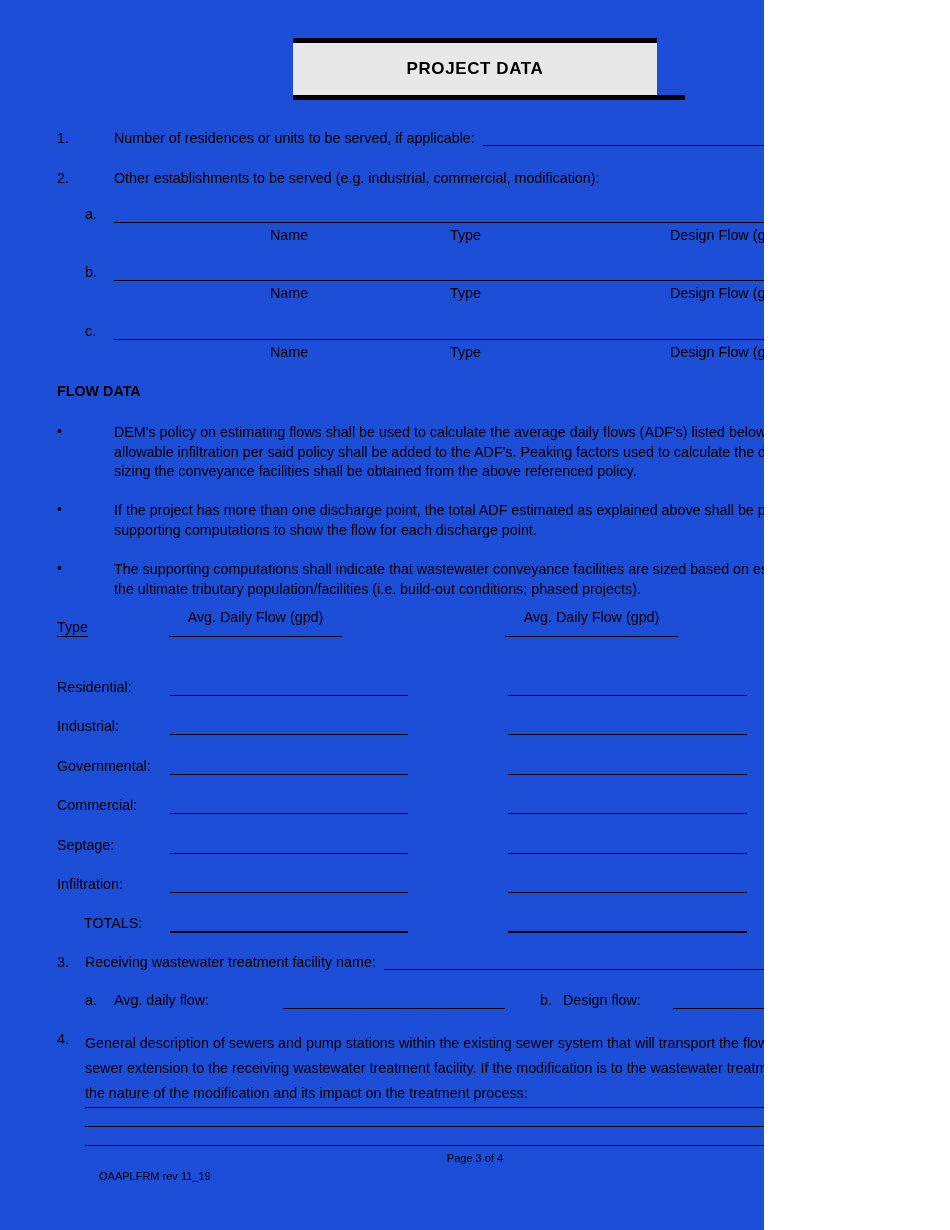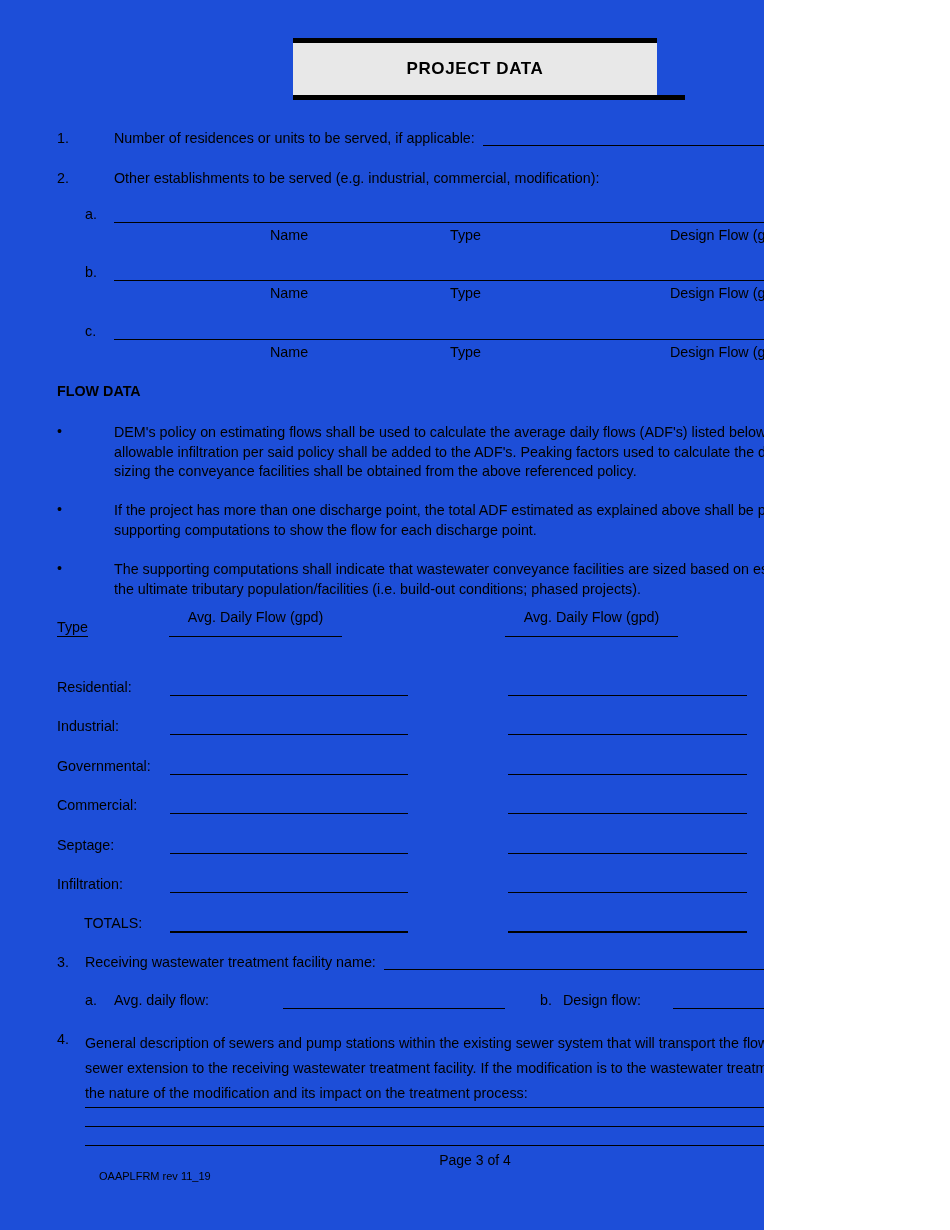--- a/index.html
+++ b/index.html
@@ -72,21 +72,21 @@
   .sr-blabel{left:506px;}
   .sr-bline{position:absolute;left:616px;width:220px;height:18px;border-bottom:1.5px solid #000;}
 
   
   .q4wrap{position:absolute;left:57px;width:836px;display:flex;}
   .q4wrap .num{width:28px;flex:none;}
   .q4wrap .ptxt{flex:1;line-height:25px;}
 
   .ansline{position:absolute;left:85px;width:803px;border-top:1.5px solid #000;height:0;}
 
-  .page-label{position:absolute;left:0;top:1152px;width:950px;text-align:center;font-size:14px;}
+  .page-label{position:absolute;left:0;top:1152px;width:950px;text-align:center;font-size:11px;}
   .form-ref{position:absolute;left:57px;top:1170px;font-size:11px;padding-left:42px;}
 </style>
 </head>
 <body>
 
 <div class="page">
 
   <div class="title-box">
     <div class="bar top"></div>
     <div class="title-body">

